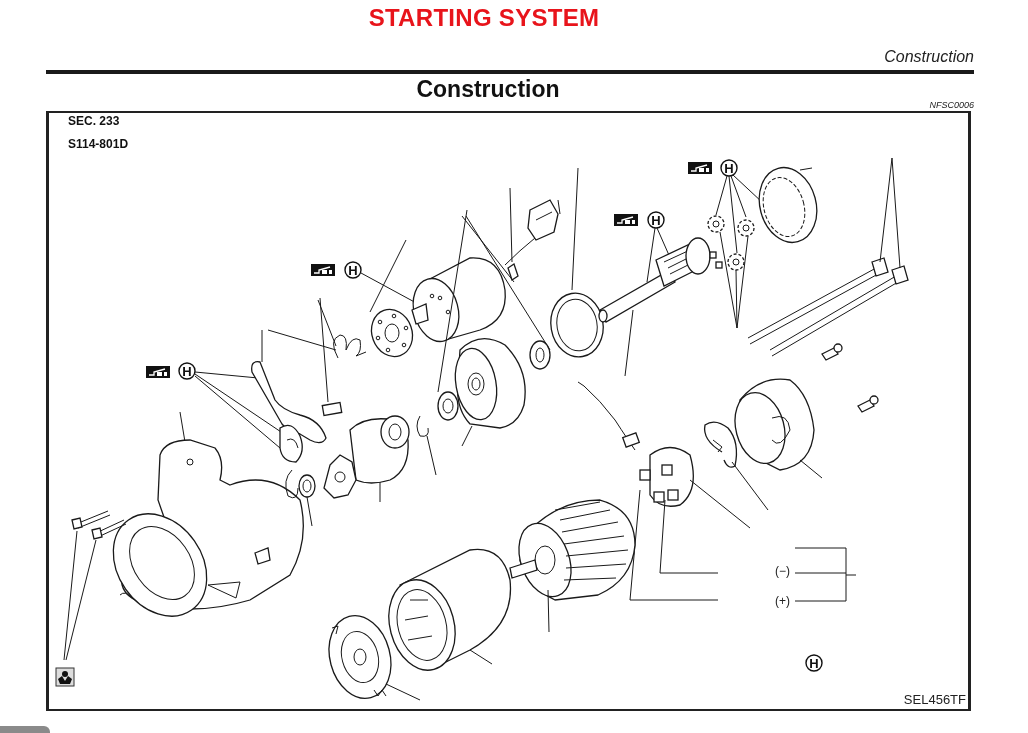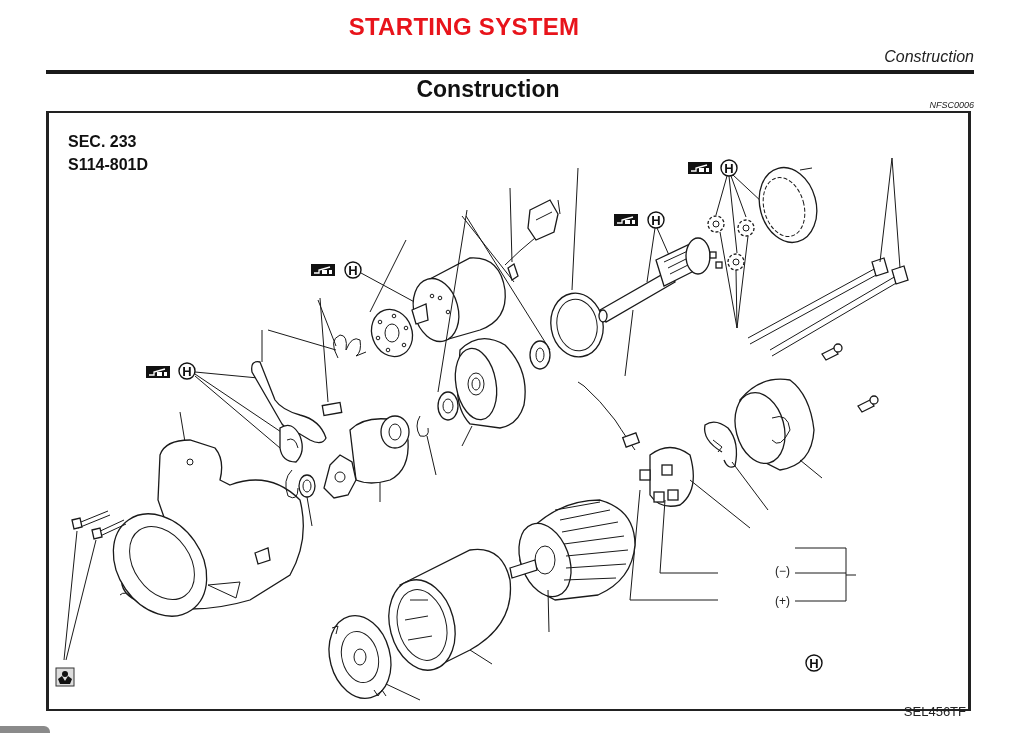--- a/index.html
+++ b/index.html
@@ -1,28 +1,28 @@
 <!DOCTYPE html>
 <html><head>
 <meta charset="utf-8">
 <style>
   html, body { margin: 0; padding: 0; background: #ffffff; }
   body { width: 1028px; height: 733px; position: relative; overflow: hidden;
          font-family: "Liberation Sans", sans-serif; color: #000; }
-  .section-title { position: absolute; left: 0; width: 928px; top: 13px; text-align: center;
-         font-size: 24px; font-weight: bold; color: #e8141b; letter-spacing: 0.3px; }
+  .section-title { position: absolute; left: 0; width: 928px; top: 4px; text-align: center;
+         font-size: 24px; font-weight: bold; color: #e8141b; letter-spacing: 0.3px; padding-left: 20px; }
   .section-sub { position: absolute; right: 54px; top: 48px; font-size: 16px; font-style: italic; color: #222; }
   .rule { position: absolute; left: 46px; width: 928px; top: 70px; height: 4px; background: #1a1a1a; }
   .page-heading { position: absolute; left: 0; width: 976px; top: 76px; text-align: center;
          font-size: 23px; font-weight: bold; color: #111; }
   .ref-code { position: absolute; right: 54px; top: 100px; font-size: 9px; font-style: italic; color: #222; padding-left: 48px; }
   .figure { position: absolute; left: 46px; top: 111px; width: 925px; height: 600px;
          border-top: 2px solid #222; border-left: 3px solid #222; border-right: 3px solid #222; border-bottom: 2px solid #222; box-sizing: border-box; }
-  .sec-label { position: absolute; left: 68px; top: 130px; font-size: 16px; font-weight: bold; line-height: 23px; color: #111; }
-  .fig-id { position: absolute; right: 62px; top: 692px; font-size: 13px; color: #222; margin-top: 12px; }
+  .sec-label { position: absolute; left: 68px; top: 110px; font-size: 12px; font-weight: bold; line-height: 23px; color: #111; }
+  .fig-id { position: absolute; right: 62px; top: 692px; font-size: 13px; color: #222; }
   .legend-minus, .legend-plus { position: absolute; font-size: 12px; color: #222; }
   .legend-minus { left: 775px; top: 564px; }
   .legend-plus { left: 775px; top: 594px; }
   .bottom-tab { position: absolute; left: 0; top: 726px; width: 50px; height: 8px; background: #8a8a8a; border-radius: 0 6px 0 0; }
   svg.diagram { position: absolute; left: 0; top: 0; width: 1028px; height: 733px; }
   .ln { stroke: #1a1a1a; stroke-width: 1; fill: none; }
   .ln2 { stroke: #1a1a1a; stroke-width: 1.3; fill: #fff; }
   .hcirc { fill: #fff; stroke: #111; stroke-width: 1.4; }
   .htxt { font-family: "Liberation Sans", sans-serif; font-weight: bold; font-size: 13px; fill: #111; }
 </style>

